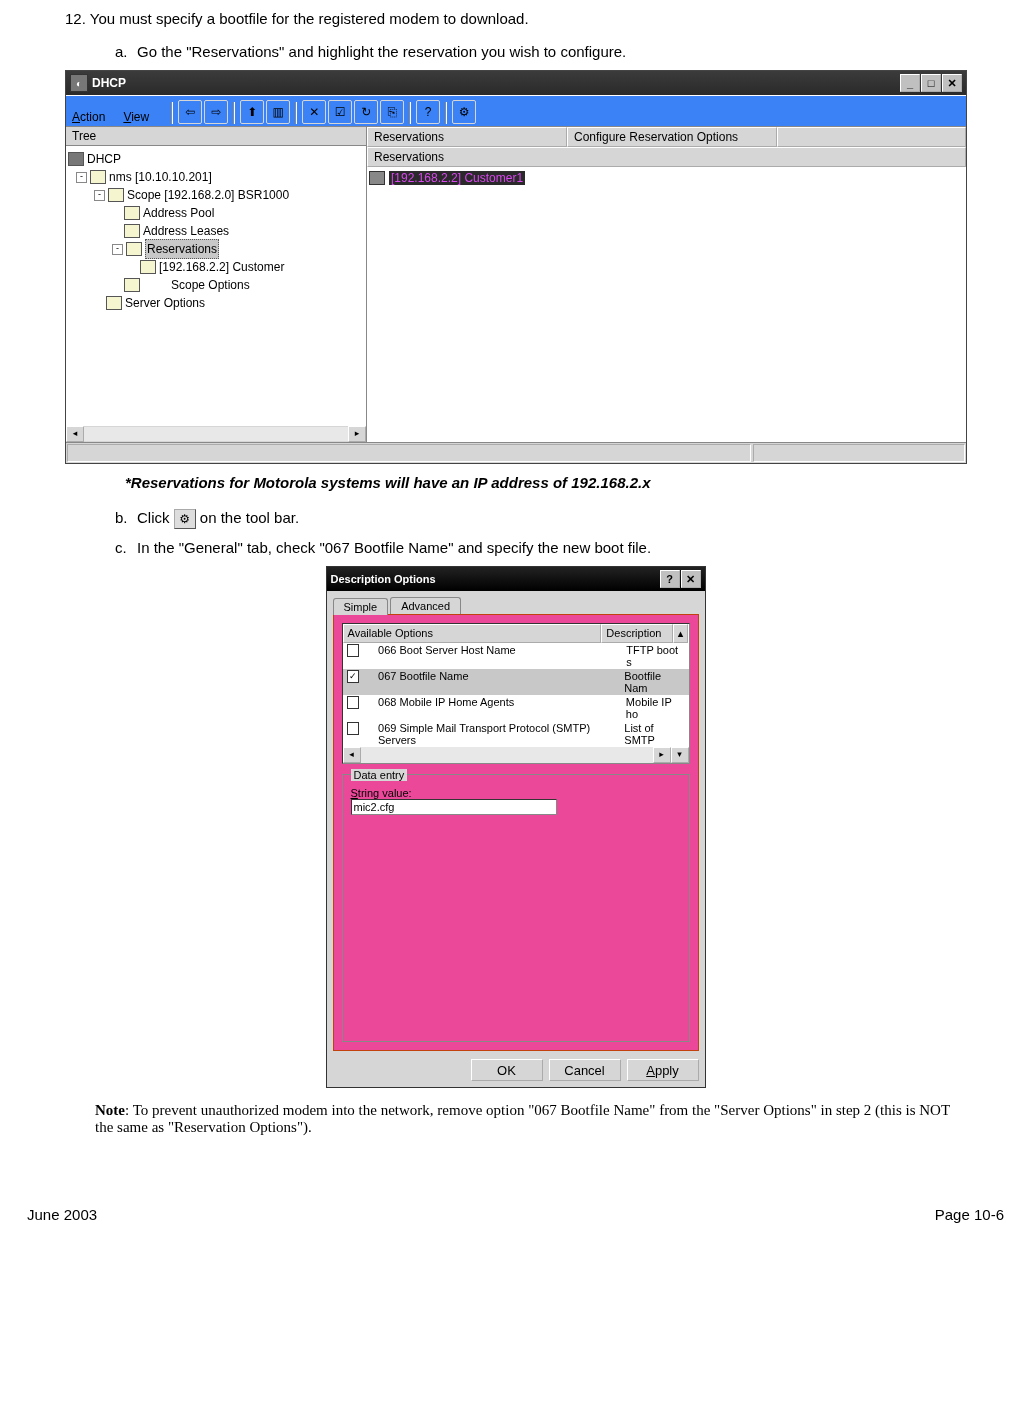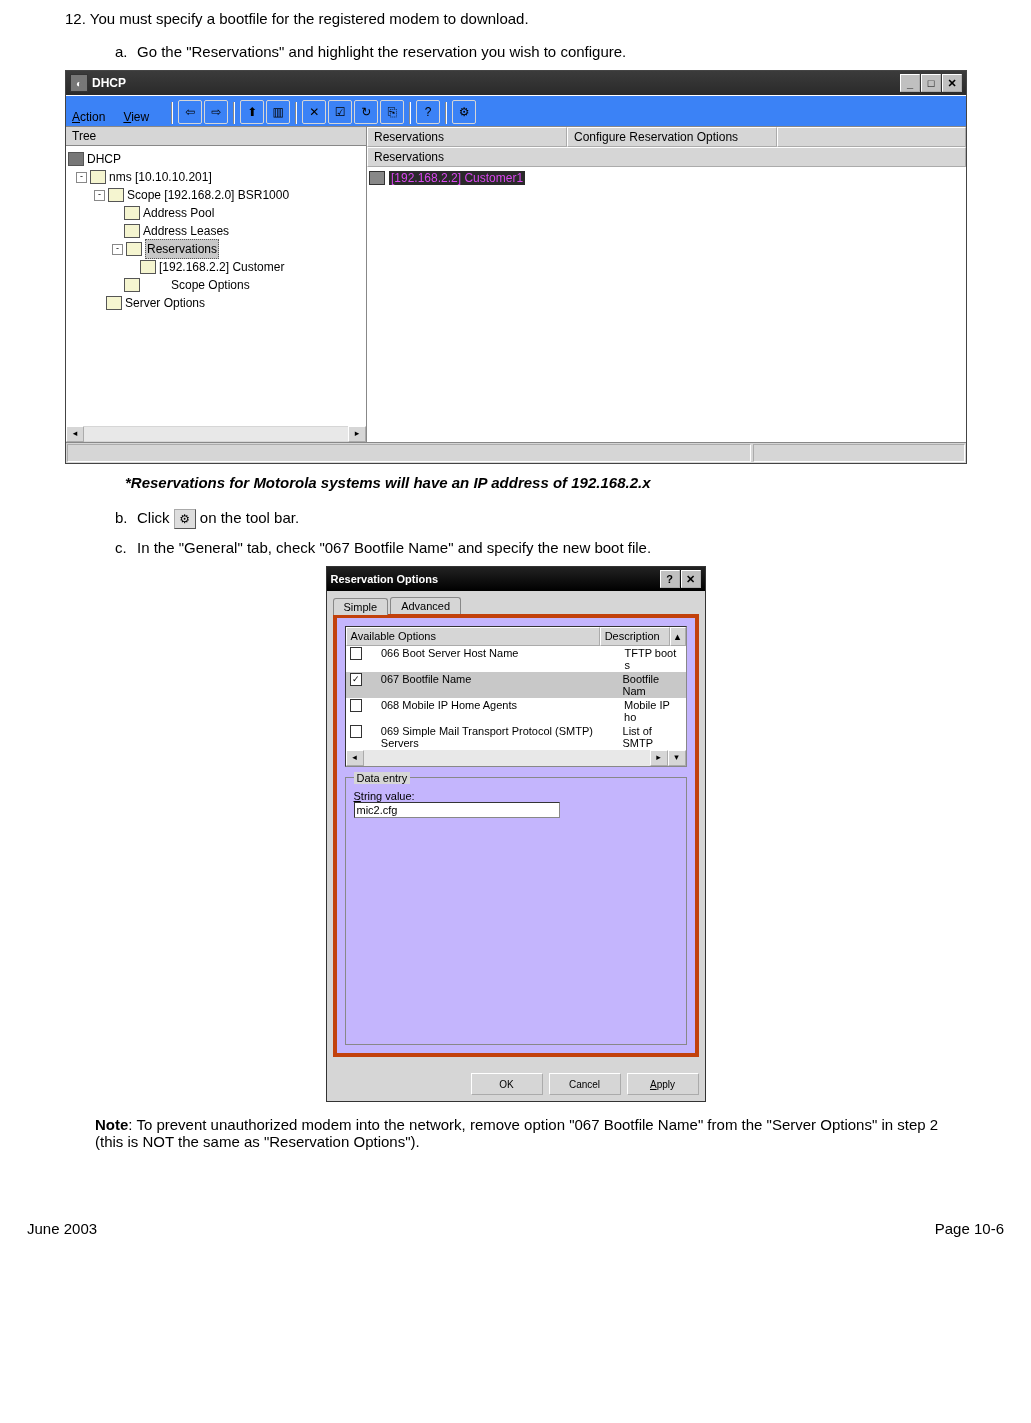--- a/index.html
+++ b/index.html
@@ -36,34 +36,34 @@
   .status { height:20px; background:#d6d6d6; border-top:1px solid #888; display:flex; }
   .statcell { border:1px inset #fff; height:16px; margin:1px; }
   .caption { font-style:italic; font-weight:bold; text-align:left; margin:10px 0 18px 100px; }
   .gear { width:20px; height:18px; border:1px outset #aaa; display:inline-flex; align-items:center; justify-content:center; background:#ddd; font-size:12px; vertical-align:middle; }
   
   .dlg { width:378px; margin:8px auto 0 auto; border:1px solid #333; background:#d6d6d6; font-family: Tahoma, Arial, sans-serif; font-size:11px; }
   .dlg .titlebar { background: linear-gradient(#222,#000); }
   .tabs { display:flex; padding:6px 6px 0 6px; }
   .tab { background:#d6d6d6; border:1px solid #888; border-bottom:none; padding:2px 10px; margin-right:2px; border-radius:3px 3px 0 0; }
   .tab.active { background:#d6d6d6; font-weight:normal; position:relative; top:1px; }
-  .dlgbody { border:4px solid #c2410c; margin:0 6px 10px 6px; background:#c4b5fd; padding:8px; }
+  .dlgbody { border:1px solid #c2410c; margin:0 6px 2px 6px; background:#ec4899; padding:8px; }
   .listbox { background:#fff; border:1px inset #888; }
   .lbhead { display:flex; }
   .lbcol { background:#d6d6d6; border:1px outset #fff; padding:2px 4px; box-sizing:border-box; }
   .lbrow { display:flex; padding:1px 4px;gap:15px; }
   .lbrow.sel { background:#c8c8c8; }
   .cb { width:11px; height:11px; border:1px solid #333; background:#fff; margin-right:4px; display:inline-flex; align-items:center; justify-content:center; font-size:9px; line-height:9px; }
   .lbscroll { display:flex; background:#d6d6d6; }
   .fieldset { border:1px solid #888; padding:8px; margin-top:10px; }
   .legend { position:relative; top:-14px; background:#d6d6d6; padding:0 3px; display:inline-block; }
   .txtin { width:200px; border:1px inset #888; background:#fff; padding:1px 2px; font-size:11px; }
   .dlgbtns { display:flex; justify-content:flex-end; padding:6px; gap:6px; }
-  .btn { width:72px; height:22px; border:1px outset #fff; background:#d6d6d6; font-size:10px; }
-  .note { margin:14px 40px 9px 70px; }
+  .btn { width:72px; height:22px; border:1px outset #fff; background:#d6d6d6; font-size:13px; }
+  .note { margin:14px 40px 9px 70px;font-family:Liberation Serif, serif; }
   .footer { display:flex; justify-content:space-between; margin-top:70px; font-size:15px; padding:0 2px; }
   .u { text-decoration: underline; }
 </style>
 </head>
 <body>
 
 <div class="step">12. You must specify a bootfile for the registered modem to download.</div>
 <div class="sub"><span class="letter">a.</span><span>Go the "Reservations" and highlight the reservation you wish to configure.</span></div>
 
 <div class="win" style="margin-left:40px; width:900px;">
@@ -169,21 +169,21 @@
 </div>
 
 <div class="caption">*Reservations for Motorola systems will have an IP address of 192.168.2.x</div>
 
 <div class="sub"><span class="letter">b.</span><span>Click </span><span class="gear">⚙</span><span> on the tool bar.</span></div>
 
 <div class="sub"><span class="letter">c.</span><span>In the "General" tab, check "067 Bootfile Name" and specify the new boot file.</span></div>
 
 <div class="dlg">
   <div class="titlebar">
-    <span style="font-weight:bold;">Reservation Options</span>
+    <span style="font-weight:bold;">Description Options</span>
     <div class="winctrls">
       <div class="wbtn">?</div>
       <div class="wbtn">✕</div>
     </div>
   </div>
   <div class="tabs">
     <div class="tab active">Simple</div>
     <div class="tab">Advanced</div>
   </div>
   <div class="dlgbody">

